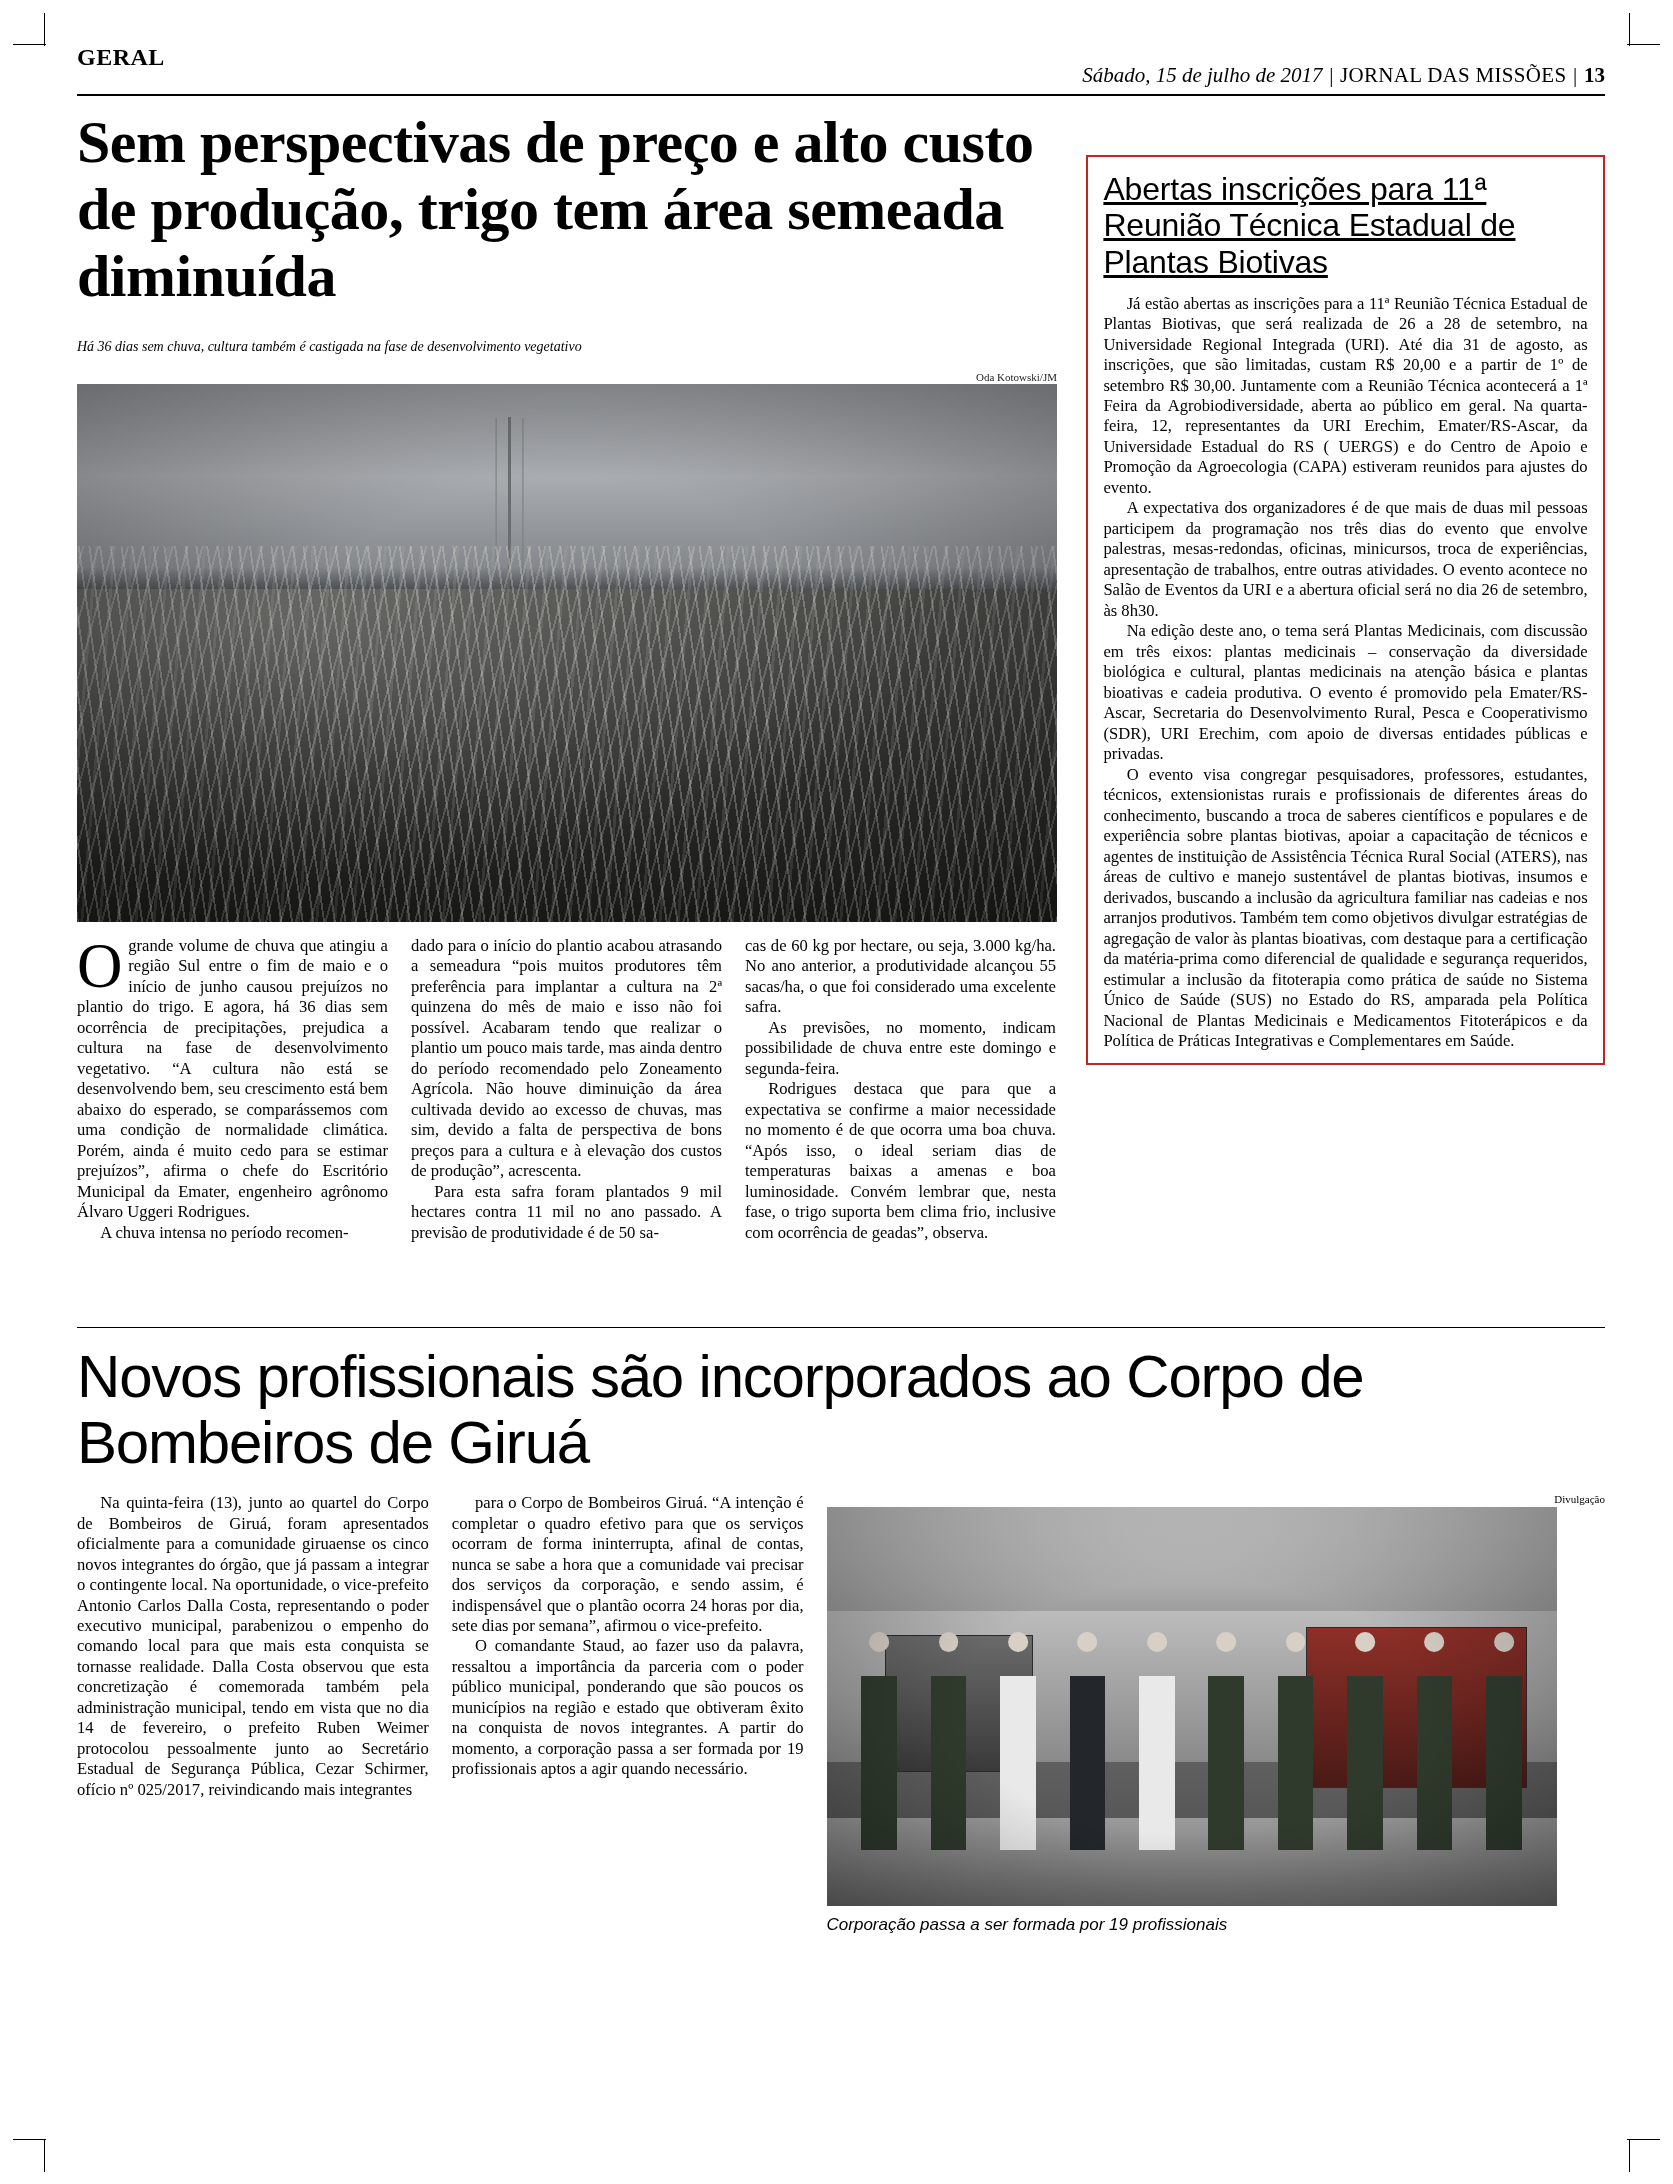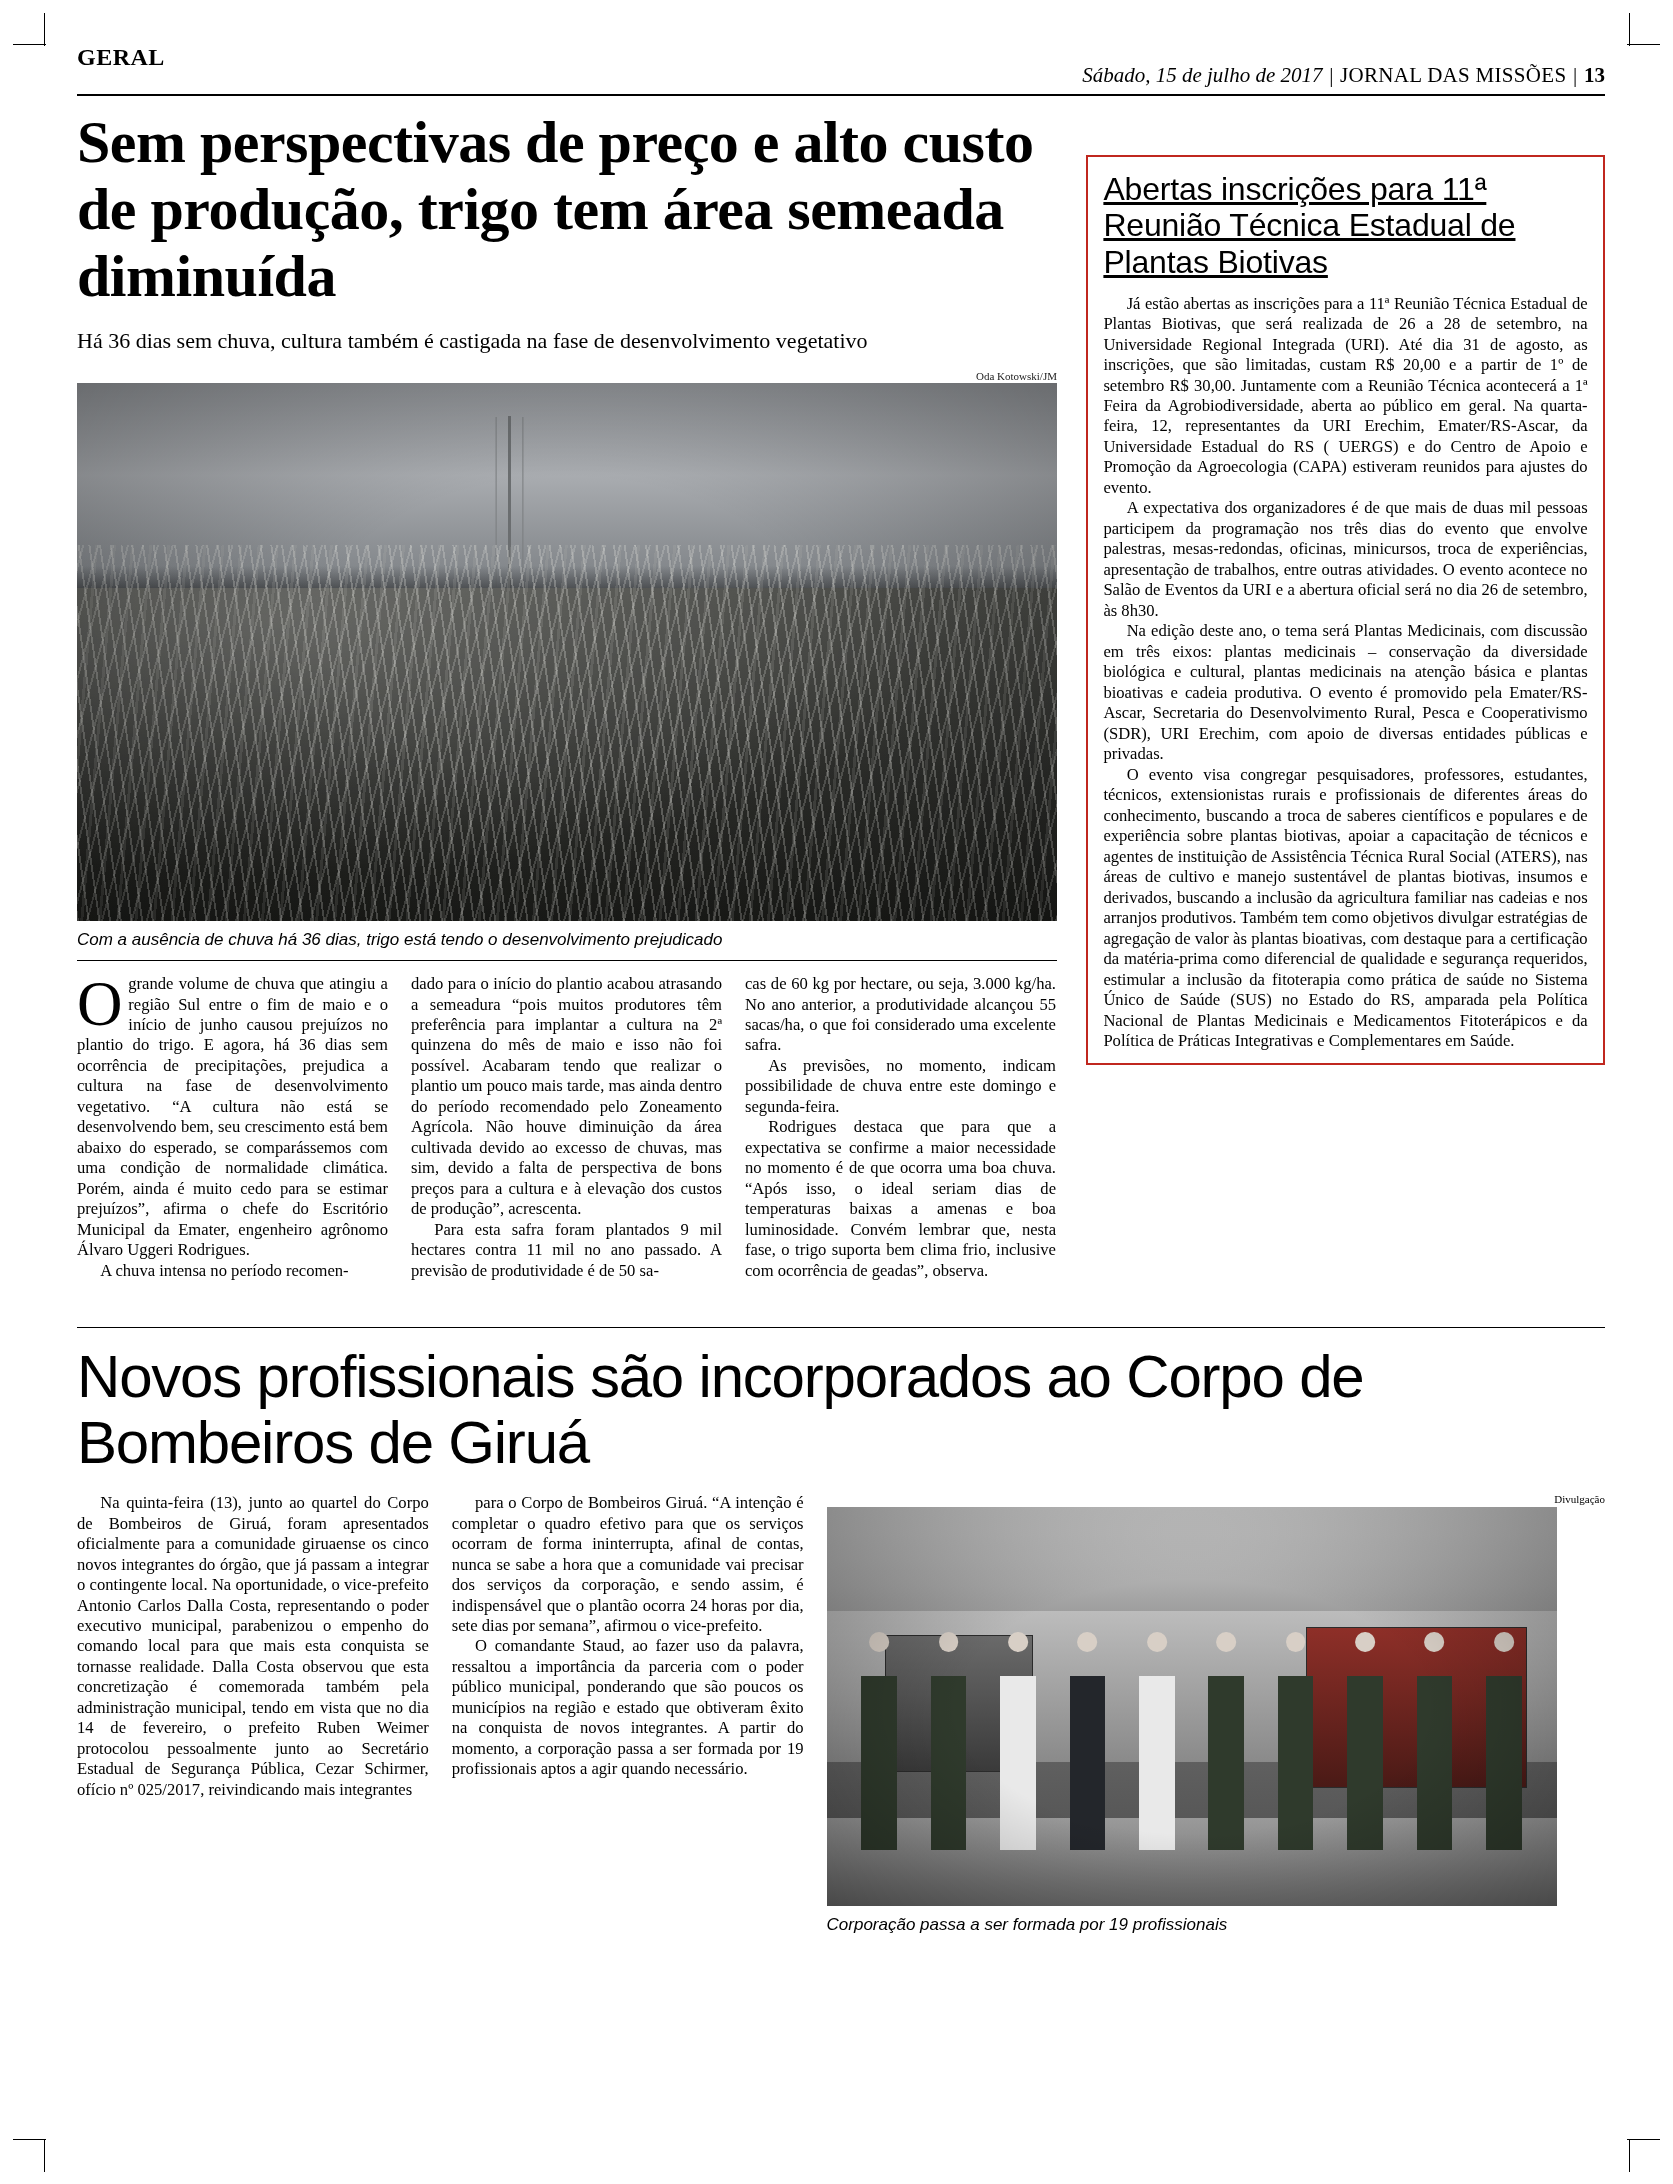--- a/index.html
+++ b/index.html
@@ -78,22 +78,23 @@
   }
   .headline1 {
     font-family: "Liberation Serif", serif;
     font-weight: bold;
     font-size: 60px;
     line-height: 1.11;
     letter-spacing: -0.5px;
     margin: 7.7px 0 0 0;
   }
   .subhead1 {
-    font-size: 22px;
-    margin-top: 19px;
+    font-style: italic;
+    font-size: 14px;
+    margin-top: 30px;
     margin-bottom: 15.4px;
   }
 
   .photo-credit {
     text-align: right;
     font-size: 11px;
     color: #222;
     margin-bottom: 1.9px;
   }
 
@@ -329,21 +330,20 @@
 
       <div class="photo-credit">Oda Kotowski/JM</div>
       <div class="photo1">
         <div class="sky"></div>
         <div class="tower"></div>
         <div class="horizon"></div>
         <div class="field"></div>
         <div class="blades"></div>
         <div class="vign"></div>
       </div>
-      <div class="caption1">Com a ausência de chuva há 36 dias, trigo está tendo o desenvolvimento prejudicado</div>
 
       <div class="cols3">
         <div class="col">
           <p class="first"><span class="dropcap">O</span><span>grande volume de chuva que atingiu a região Sul entre o fim de maio e o início de junho causou prejuízos no plantio do trigo. E agora, há 36 dias sem ocorrência de precipitações, prejudica a cultura na fase de desenvolvimento vegetativo. “A cultura não está se desenvolvendo bem, seu crescimento está bem abaixo do esperado, se comparássemos com uma condição de normalidade climática. Porém, ainda é muito cedo para se estimar prejuízos”, afirma o chefe do Escritório Municipal da Emater, engenheiro agrônomo Álvaro Uggeri Rodrigues.</span></p>
           <p>A chuva intensa no período recomen-</p>
         </div>
         <div class="col">
           <p class="first">dado para o início do plantio acabou atrasando a semeadura “pois muitos produtores têm preferência para implantar a cultura na 2ª quinzena do mês de maio e isso não foi possível. Acabaram tendo que realizar o plantio um pouco mais tarde, mas ainda dentro do período recomendado pelo Zoneamento Agrícola. Não houve diminuição da área cultivada devido ao excesso de chuvas, mas sim, devido a falta de perspectiva de bons preços para a cultura e à elevação dos custos de produção”, acrescenta.</p>
           <p>Para esta safra foram plantados 9 mil hectares contra 11 mil no ano passado. A previsão de produtividade é de 50 sa-</p>
         </div>

